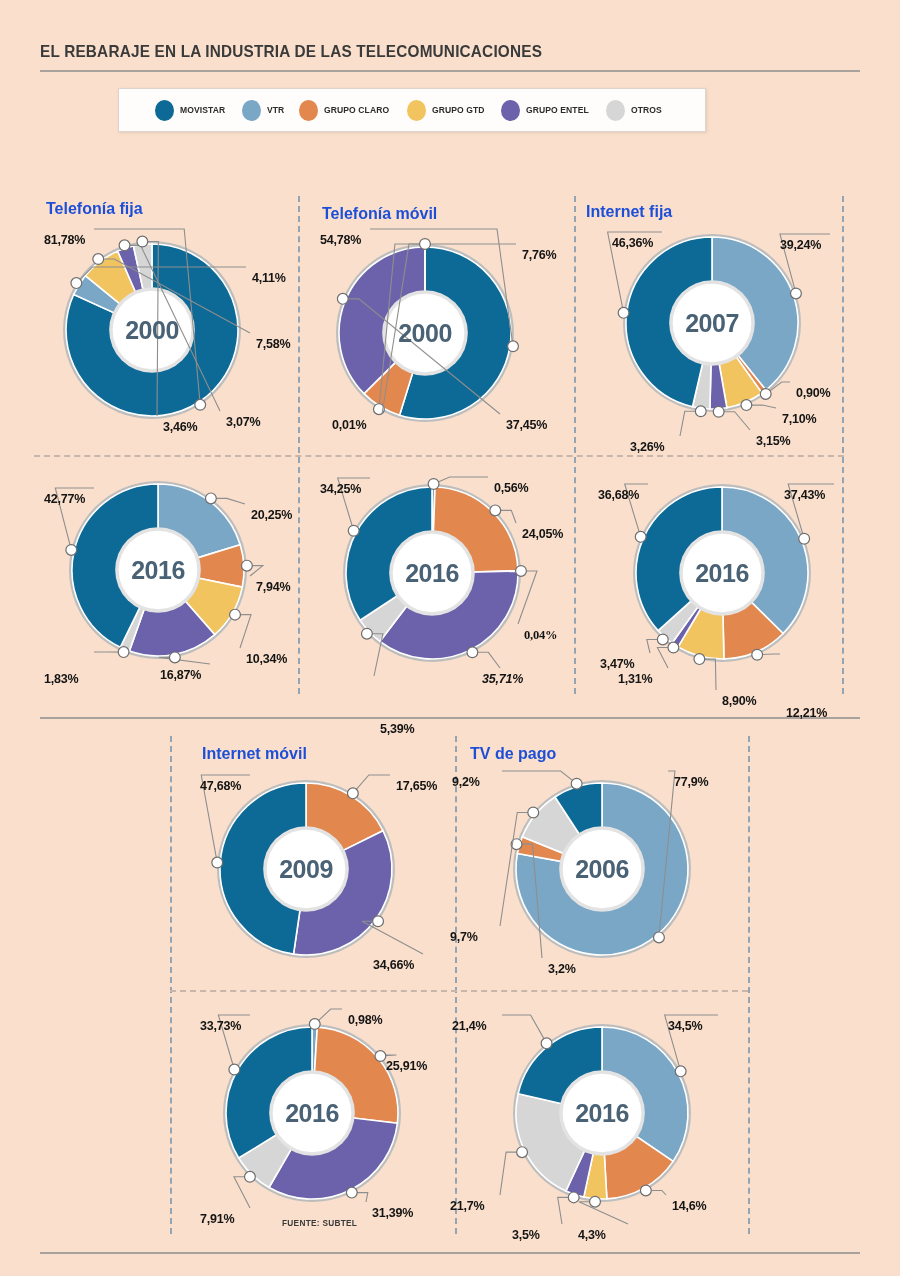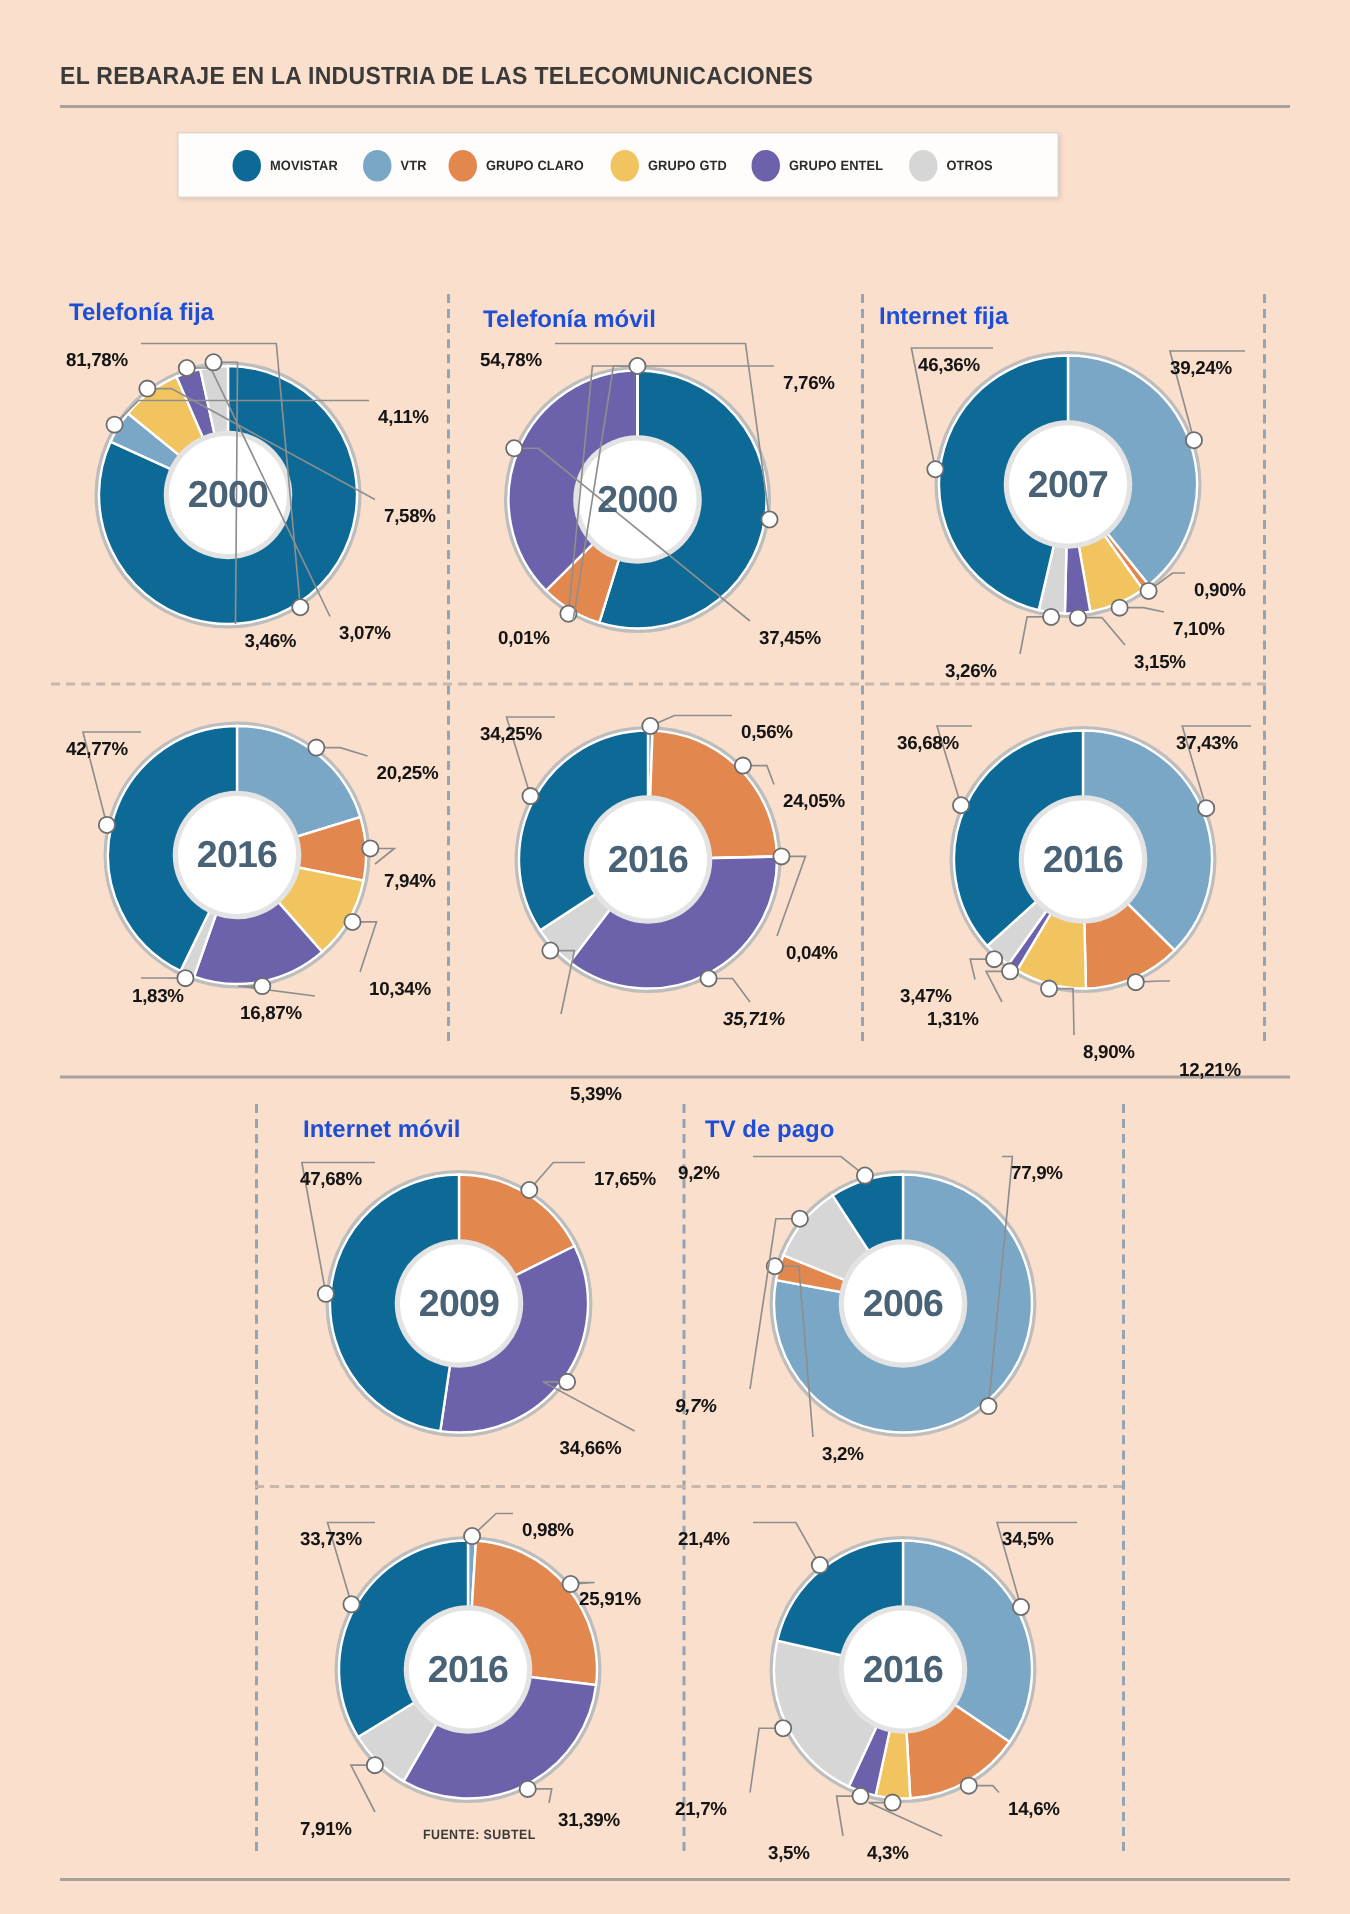--- a/index.html
+++ b/index.html
@@ -236,21 +236,21 @@
           <circle cx="65.60564566727881" cy="182.08549439477855" r="5.4" fill="#ffffff" stroke="#6d6d6d" stroke-width="1.2"></circle>
           <polyline points="13.285958788989475,79.95816732793213 -2.7140412110105245,18 36,18" fill="none" stroke="#8e8e8e" stroke-width="1.1"></polyline>
           <circle cx="13.285958788989475" cy="79.95816732793213" r="5.4" fill="#ffffff" stroke="#6d6d6d" stroke-width="1.2"></circle>
         </svg>
         <div class="year">2016</div>
       </div>
       <div class="lbl" style="left: 251px; top: 508px;">20,25%</div>
       <div class="lbl" style="left: 256px; top: 580px;">7,94%</div>
       <div class="lbl" style="left: 246px; top: 652px;">10,34%</div>
       <div class="lbl" style="left: 160px; top: 668px;">16,87%</div>
-      <div class="lbl" style="left: 44px; top: 657px; margin-left: 44px;">1,83%</div>
+      <div class="lbl" style="left: 44px; top: 672px;">1,83%</div>
       <div class="lbl" style="left: 44px; top: 492px;">42,77%</div>
       <div class="donut-wrap" style="left: 332px; top: 473px; width: 200px; height: 200px;">
         <svg width="200" height="200" viewBox="0 0 200 200" class="donut">
           <circle cx="100" cy="100" r="89" fill="#bdbdbd"></circle>
           <path d="M 100 14 A 86 86 0 0 1 103.02535769985046 14.053230364440367 L 101.3311573879342 62.18342136035376 A 37.84 37.84 0 0 0 100 62.16 Z" fill="#7ba7c7" stroke="#ffffff" stroke-width="1.6"></path>
           <path d="M 103.02535769985046 14.053230364440367 A 86 86 0 0 1 185.9741812225161 97.89283054360553 L 137.82863973790708 99.07284543918644 A 37.84 37.84 0 0 0 101.3311573879342 62.18342136035376 Z" fill="#e2884f" stroke="#ffffff" stroke-width="1.6"></path>
           <path d="M 185.9741812225161 97.89283054360553 A 86 86 0 0 1 185.97920558158063 98.10891365604459 L 137.83085045589547 99.16792200865962 A 37.84 37.84 0 0 0 137.82863973790708 99.07284543918644 Z" fill="#f2c45f" stroke="#ffffff" stroke-width="1.6"></path>
           <path d="M 185.97920558158063 98.10891365604459 A 86 86 0 0 1 47.889773673331554 168.41435750033315 L 77.07150041626588 130.10231730014658 A 37.84 37.84 0 0 0 137.83085045589547 99.16792200865962 Z" fill="#6b62ab" stroke="#ffffff" stroke-width="1.6"></path>
           <path d="M 47.889773673331554 168.41435750033315 A 86 86 0 0 1 28.120566922328734 147.2159623478393 L 68.37304944582465 120.77502343304928 A 37.84 37.84 0 0 0 77.07150041626588 130.10231730014658 Z" fill="#d6d6d6" stroke="#ffffff" stroke-width="1.6"></path>
           <path d="M 28.120566922328734 147.2159623478393 A 86 86 0 0 1 100.00000000000006 14 L 100.00000000000003 62.16 A 37.84 37.84 0 0 0 68.37304944582465 120.77502343304928 Z" fill="#0d6a96" stroke="#ffffff" stroke-width="1.6"></path>
@@ -266,21 +266,21 @@
           <circle cx="140.38023978531385" cy="179.3122703929257" r="5.4" fill="#ffffff" stroke="#6d6d6d" stroke-width="1.2"></circle>
           <polyline points="34.9116393503527,160.70012609493858 50.9116393503527,160.70012609493858 42,203" fill="none" stroke="#8e8e8e" stroke-width="1.1"></polyline>
           <circle cx="34.9116393503527" cy="160.70012609493858" r="5.4" fill="#ffffff" stroke="#6d6d6d" stroke-width="1.2"></circle>
           <polyline points="21.674366452089288,57.73778130151703 5.674366452089288,5 38,5" fill="none" stroke="#8e8e8e" stroke-width="1.1"></polyline>
           <circle cx="21.674366452089288" cy="57.73778130151703" r="5.4" fill="#ffffff" stroke="#6d6d6d" stroke-width="1.2"></circle>
         </svg>
         <div class="year">2016</div>
       </div>
       <div class="lbl" style="left: 494px; top: 481px;">0,56%</div>
       <div class="lbl" style="left: 522px; top: 527px;">24,05%</div>
-      <div class="lbl" style="left: 524px; top: 628px;">0,04%</div>
+      <div class="lbl" style="left: 524px; top: 628px; font-family: Liberation Serif, serif;">0,04%</div>
       <div class="lbl" style="left: 482px; top: 672px; font-style: italic;">35,71%</div>
       <div class="lbl" style="left: 380px; top: 680px; margin-top: 42px;">5,39%</div>
       <div class="lbl" style="left: 320px; top: 482px;">34,25%</div>
       <div class="donut-wrap" style="left: 622px; top: 473px; width: 200px; height: 200px;">
         <svg width="200" height="200" viewBox="0 0 200 200" class="donut">
           <circle cx="100" cy="100" r="89" fill="#bdbdbd"></circle>
           <path d="M 100 14 A 86 86 0 0 1 161.07805569487948 160.54313431375354 L 126.87434450574698 126.63897909805155 A 37.84 37.84 0 0 0 100 62.16 Z" fill="#7ba7c7" stroke="#ffffff" stroke-width="1.6"></path>
           <path d="M 161.07805569487948 160.54313431375354 A 86 86 0 0 1 101.94510829523875 185.97800040545135 L 100.85584764990506 137.8303201783986 A 37.84 37.84 0 0 0 126.87434450574698 126.63897909805155 Z" fill="#e2884f" stroke="#ffffff" stroke-width="1.6"></path>
           <path d="M 101.94510829523875 185.97800040545135 A 86 86 0 0 1 56.03653456574909 173.91355563772743 L 80.6560752089296 132.52196448060008 A 37.84 37.84 0 0 0 100.85584764990506 137.8303201783986 Z" fill="#f2c45f" stroke="#ffffff" stroke-width="1.6"></path>
           <path d="M 56.03653456574909 173.91355563772743 A 86 86 0 0 1 50.108436922300925 170.04878252806378 L 78.0477122458124 130.82146431234807 A 37.84 37.84 0 0 0 80.6560752089296 132.52196448060008 Z" fill="#6b62ab" stroke="#ffffff" stroke-width="1.6"></path>
@@ -346,21 +346,21 @@
           <circle cx="14.533861974752043" cy="75.1697915625087" r="5.4" fill="#ffffff" stroke="#6d6d6d" stroke-width="1.2"></circle>
           <polyline points="31.24643523266994,43.48498136084045 15.246435232669938,43.48498136084045 -2,157" fill="none" stroke="#8e8e8e" stroke-width="1.1"></polyline>
           <circle cx="31.24643523266994" cy="43.48498136084045" r="5.4" fill="#ffffff" stroke="#6d6d6d" stroke-width="1.2"></circle>
           <polyline points="74.63328564017189,14.691560777453617 58.63328564017189,2 0,2" fill="none" stroke="#8e8e8e" stroke-width="1.1"></polyline>
           <circle cx="74.63328564017189" cy="14.691560777453617" r="5.4" fill="#ffffff" stroke="#6d6d6d" stroke-width="1.2"></circle>
         </svg>
         <div class="year">2006</div>
       </div>
       <div class="lbl" style="left: 674px; top: 775px;">77,9%</div>
       <div class="lbl" style="left: 548px; top: 962px;">3,2%</div>
-      <div class="lbl" style="left: 450px; top: 930px; font-style: italic;">9,7%</div>
+      <div class="lbl" style="left: 450px; top: 930px;">9,7%</div>
       <div class="lbl" style="left: 452px; top: 775px;">9,2%</div>
       <div class="donut-wrap" style="left: 212px; top: 1013px; width: 200px; height: 200px;">
         <svg width="200" height="200" viewBox="0 0 200 200" class="donut">
           <circle cx="100" cy="100" r="89" fill="#bdbdbd"></circle>
           <path d="M 100 14 A 86 86 0 0 1 105.2963546352085 14.163244308873686 L 102.33039603949175 62.23182749590442 A 37.84 37.84 0 0 0 100 62.16 Z" fill="#7ba7c7" stroke="#ffffff" stroke-width="1.6"></path>
           <path d="M 105.2963546352085 14.163244308873686 A 86 86 0 0 1 185.38046200181043 110.30420828387145 L 137.5674032807966 104.53385164490344 A 37.84 37.84 0 0 0 102.33039603949175 62.23182749590442 Z" fill="#e2884f" stroke="#ffffff" stroke-width="1.6"></path>
           <path d="M 185.38046200181043 110.30420828387145 A 86 86 0 0 1 57.03122610443697 174.49620439936507 L 81.09373948595227 132.77832993572065 A 37.84 37.84 0 0 0 137.5674032807966 104.53385164490344 Z" fill="#6b62ab" stroke="#ffffff" stroke-width="1.6"></path>
           <path d="M 57.03122610443697 174.49620439936507 A 86 86 0 0 1 26.69273218292558 144.96714895560675 L 67.74480216048725 119.78554554046697 A 37.84 37.84 0 0 0 81.09373948595227 132.77832993572065 Z" fill="#d6d6d6" stroke="#ffffff" stroke-width="1.6"></path>
           <path d="M 26.69273218292558 144.96714895560675 A 86 86 0 0 1 99.99999999999999 14 L 100 62.16 A 37.84 37.84 0 0 0 67.74480216048725 119.78554554046697 Z" fill="#0d6a96" stroke="#ffffff" stroke-width="1.6"></path>
           <circle cx="100" cy="100" r="42.84" fill="#e3e3e3"></circle>

